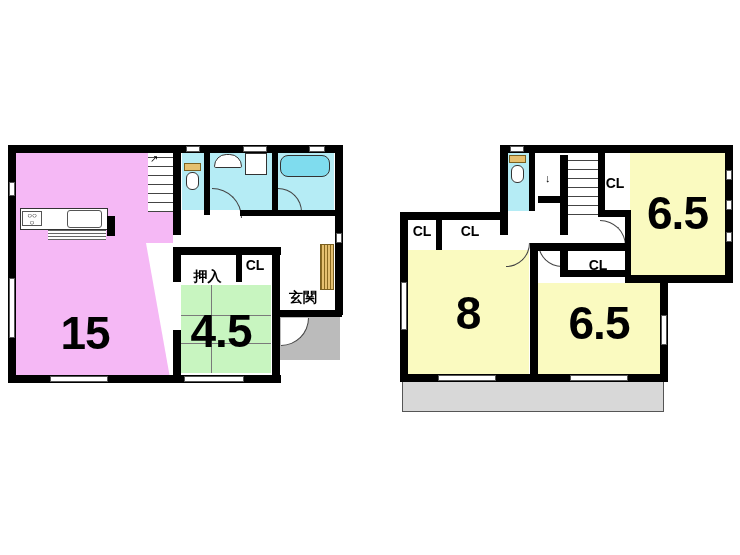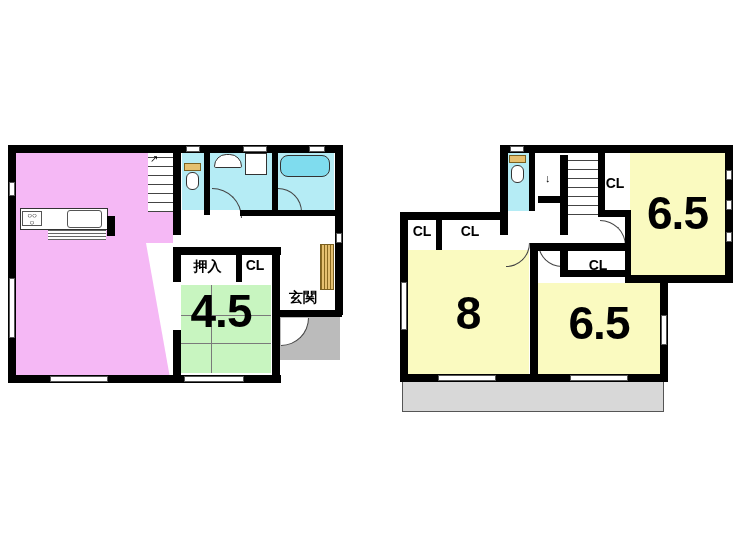--- a/index.html
+++ b/index.html
@@ -21,44 +21,45 @@
 
   <div class="room" style="left:15px;top:153px;width:158px;height:223px;background:#f5b8f5"></div>
   <div class="room" style="left:146px;top:243px;width:30px;height:135px;background:#fff;clip-path:polygon(0 0,100% 0,100% 100%,80% 100%)"></div>
 
   <div class="abs" style="left:20px;top:208px;width:88px;height:22px;background:#fff;border:1px solid #333"></div>
   <div class="abs" style="left:22px;top:211px;width:20px;height:15px;border:1px solid #555;background:#fff;font-size:8px;line-height:7px;text-align:center">○○<br>○</div>
   <div class="abs" style="left:67px;top:210px;width:35px;height:18px;border:1px solid #555;border-radius:3px;background:#fff"></div>
   <div class="abs" style="left:48px;top:230px;width:58px;height:10px;background:#fff;background-image:repeating-linear-gradient(0deg,#666 0 1px,transparent 1px 3px)"></div>
   <div class="wall" style="left:107px;top:216px;width:8px;height:20px"></div>
 
+  <div class="lbl big" style="left:50px;top:310px;width:70px">15</div>
 
   <div class="stairs" style="left:148px;top:152px;width:25px;height:60px"></div>
   <div class="abs" style="left:150px;top:153px;font-size:10px">↗</div>
 
   <div class="room" style="left:175px;top:212px;width:160px;height:35px;background:#fff"></div>
 
   <div class="room" style="left:182px;top:153px;width:22px;height:57px;background:#b5ecf5"></div>
   <div class="abs" style="left:184px;top:163px;width:17px;height:8px;background:#e5c070;border:1px solid #7a6020"></div>
   <div class="abs" style="left:186px;top:172px;width:13px;height:18px;background:#fff;border:1px solid #333;border-radius:6px"></div>
 
   <div class="room" style="left:210px;top:153px;width:62px;height:57px;background:#b5ecf5"></div>
   <div class="abs" style="left:214px;top:154px;width:28px;height:14px;background:#fff;border:1px solid #333;border-radius:14px 14px 2px 2px"></div>
   <div class="abs" style="left:245px;top:153px;width:22px;height:22px;background:#fff;border:1px solid #333"></div>
   <div class="door" style="left:212px;top:188px;width:30px;height:30px;border-radius:0 30px 0 0;border-left:none;border-bottom:none"></div>
 
   <div class="room" style="left:276px;top:153px;width:58px;height:57px;background:#b5ecf5"></div>
   <div class="abs" style="left:280px;top:155px;width:50px;height:22px;background:#7fdcee;border:1px solid #333;border-radius:8px"></div>
   <div class="door" style="left:278px;top:188px;width:24px;height:24px;border-radius:0 24px 0 0;border-left:none;border-bottom:none"></div>
 
-  <div class="lbl cl" style="left:180px;top:257px;width:55px;padding-top:2px">押入</div>
+  <div class="lbl cl" style="left:180px;top:267px;width:55px;padding-top:2px">押入</div>
   <div class="lbl cl" style="left:243px;top:258px;width:24px">CL</div>
 
   <div class="room" style="left:181px;top:285px;width:90px;height:88px;background:#c8f5c0;background-image:linear-gradient(#7a7a7a,#7a7a7a),linear-gradient(#7a7a7a,#7a7a7a),linear-gradient(#7a7a7a,#7a7a7a);background-size:1px 100%,100% 1px,100% 1px;background-position:30px 0,0 30px,0 58px;background-repeat:no-repeat"></div>
-  <div class="lbl big" style="left:181px;top:288px;width:80px">4.5</div>
+  <div class="lbl big" style="left:181px;top:308px;width:80px">4.5</div>
 
   <div class="lbl" style="left:283px;top:290px;width:40px;font-size:14px">玄関</div>
   <div class="abs" style="left:320px;top:244px;width:14px;height:46px;background:#e5c070;background-image:repeating-linear-gradient(90deg,#8a6a20 0 1px,transparent 1px 3px);border:1px solid #7a6020"></div>
   <div class="room" style="left:280px;top:317px;width:60px;height:43px;background:#bbbbbb"></div>
   <div class="door" style="left:281px;top:318px;width:28px;height:28px;border-radius:0 0 28px 0;border-left:none;border-top:none;background:#fff"></div>
 
   <div class="wall" style="left:8px;top:145px;width:335px;height:8px"></div>
   <div class="wall" style="left:8px;top:145px;width:8px;height:238px"></div>
   <div class="wall" style="left:8px;top:375px;width:273px;height:8px"></div>
   <div class="wall" style="left:173px;top:145px;width:8px;height:90px"></div>

